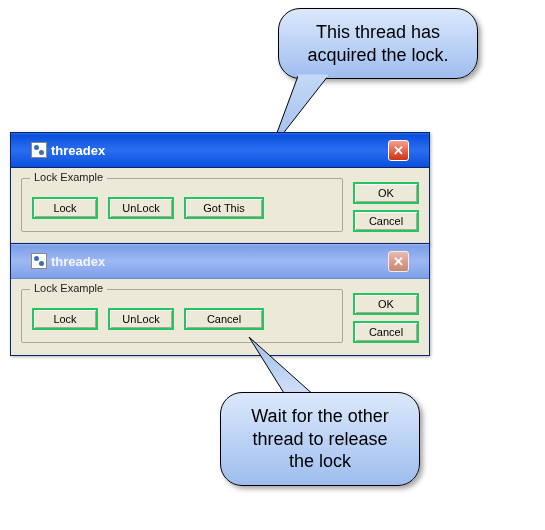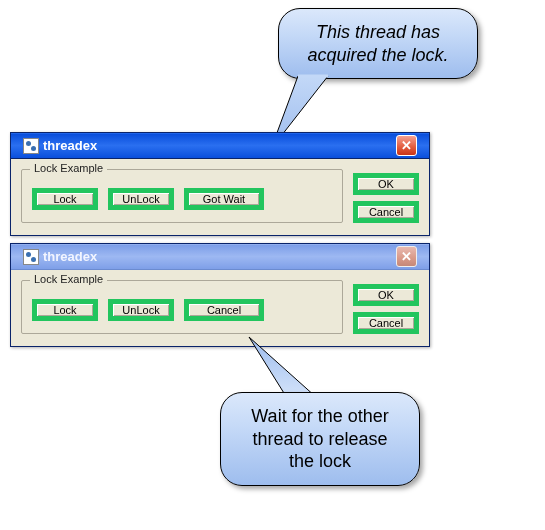--- a/index.html
+++ b/index.html
@@ -14,24 +14,24 @@
     overflow: hidden;
   }
   .window {
     position: absolute;
     width: 420px;
     border: 1px solid #0a246a;
     background: #ece9d8;
     box-shadow: 1px 1px 3px rgba(0,0,0,0.3);
   }
   .titlebar {
-    height: 26px;
+    height: 35px;
     display: flex;
     align-items: center;
-    padding: 0 12px;
+    padding: 0 20px;
     color: #fff;
     font-weight: bold;
     font-size: 13px;
   }
   .titlebar.active {
     background: linear-gradient(to bottom, #2a6ff0 0%, #0a4fdc 6%, #2a6ff0 50%, #0a4fdc 100%);
     border-bottom: 1px solid #0a246a;
   }
   .titlebar.inactive {
     background: linear-gradient(to bottom, #9db8f2 0%, #7e9fe8 6%, #9db8f2 50%, #7e9fe8 100%);
@@ -97,21 +97,21 @@
     background: #ece9d8;
     padding: 0 4px;
     font-size: 11px;
     color: #222;
   }
   .btn {
     height: 22px;
     min-width: 66px;
     padding: 0 8px;
     background: #ece9d8;
-    border: 5px solid #22c55e;
+    border: 2px solid #22c55e;
     box-shadow: inset 1px 1px 0 #fff, inset -1px -1px 0 #aca899;
     font-family: inherit;
     font-size: 11px;
     cursor: pointer;
     text-align: center;
   }
   .btn.wide { min-width: 80px; }
   .rightcol {
     display: flex;
     flex-direction: column;
@@ -135,21 +135,21 @@
     position: relative;
   }
   svg.tail {
     position: absolute;
     overflow: visible;
   }
 </style>
 </head>
 <body>
 
-<div class="callout" style="left:278px; top:8px; width:200px;font-style:italic;">
+<div class="callout" style="left:278px; top:8px; width:200px;">
   <div class="bubble">
     <span>This thread has acquired the lock.</span>
   </div>
   <svg class="tail" style="left:-10px; top:66px;" width="70" height="80">
     <defs>
       <linearGradient id="g1" x1="0" y1="0" x2="0" y2="1">
         <stop offset="0%" stop-color="#c3d8f7"></stop>
         <stop offset="100%" stop-color="#9ebdee"></stop>
       </linearGradient>
     </defs>
@@ -164,21 +164,21 @@
     <div class="titletext">threadex</div>
     <div class="close-btn active-c">
       <span>✕</span>
     </div>
   </div>
   <div class="client">
     <div class="groupbox">
       <span class="grouplabel">Lock Example</span>
       <button class="btn">Lock</button>
       <button class="btn">UnLock</button>
-      <button class="btn wide">Got Wait</button>
+      <button class="btn wide">Got This</button>
     </div>
     <div class="rightcol">
       <button class="btn">OK</button>
       <button class="btn">Cancel</button>
     </div>
   </div>
 </div>
 
 <div class="window" style="left:10px; top:243px;">
   <div class="titlebar inactive">

